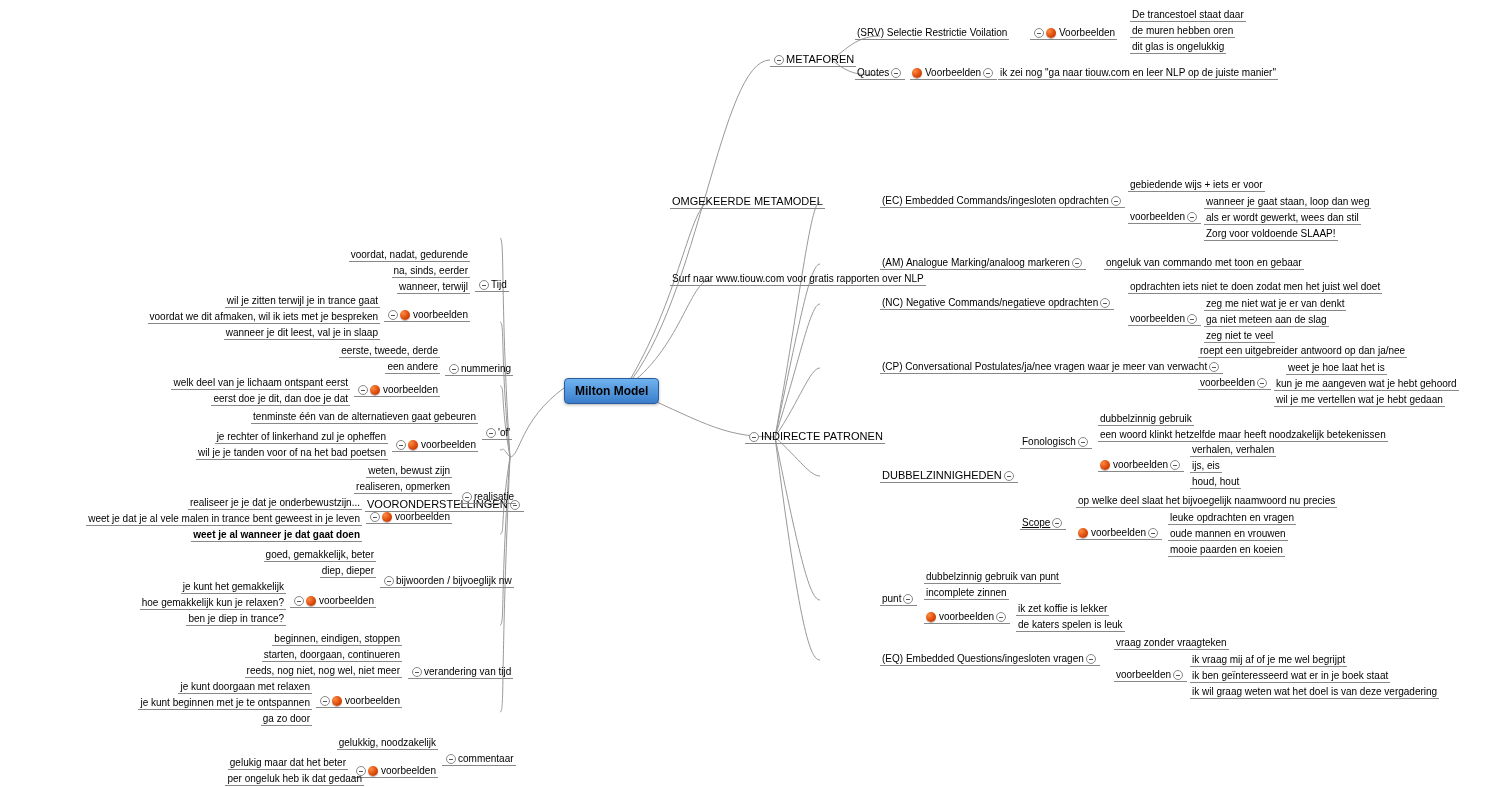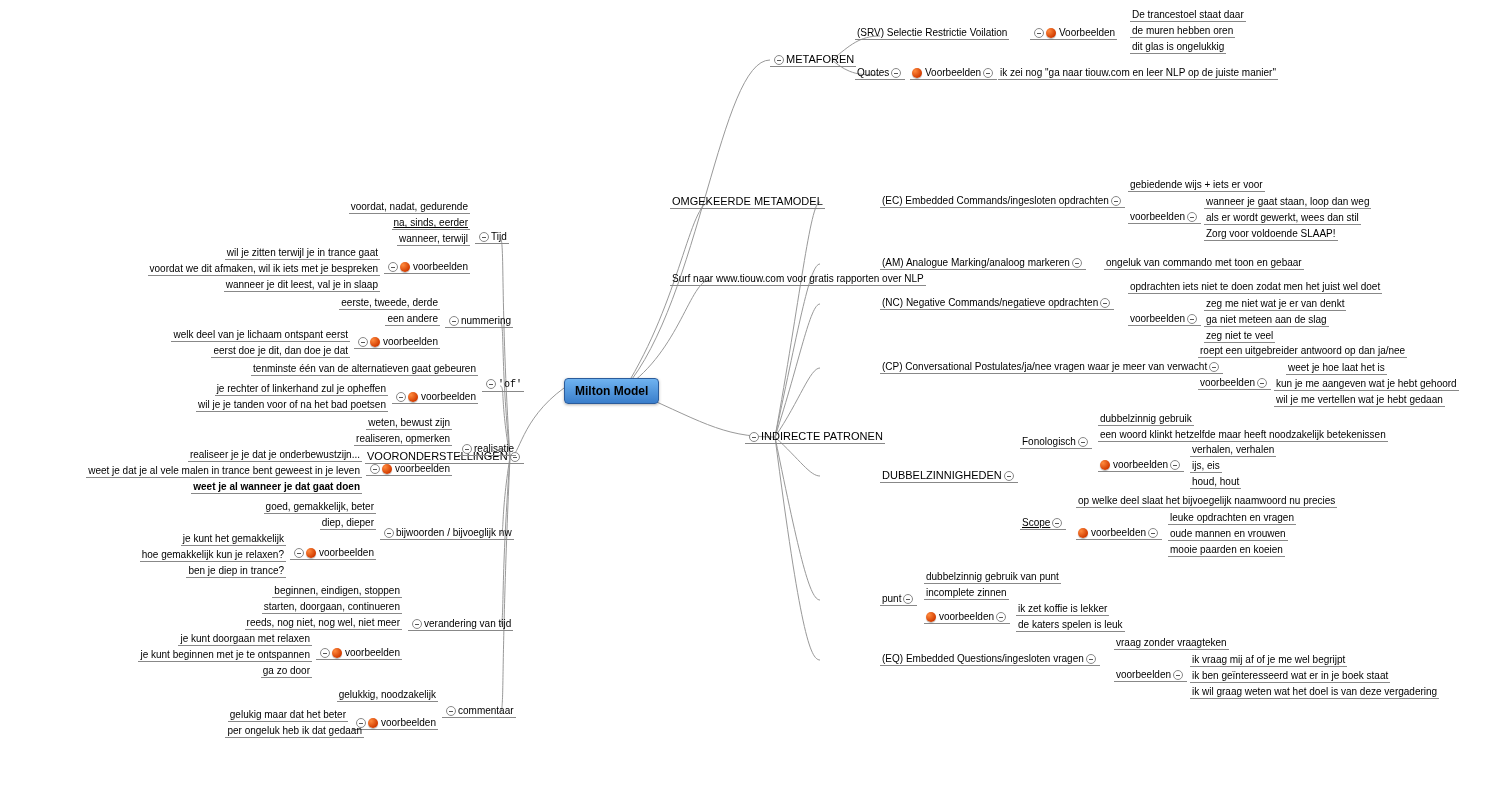--- a/index.html
+++ b/index.html
@@ -17,21 +17,21 @@
     color: #000;
     box-shadow: 0 1px 3px rgba(0,0,0,.3);
   }
   .node { position: absolute; white-space: nowrap; font-size: 10px; border-bottom: 1px solid #888; padding: 1px 2px; }
   .branch-title { font-size: 11px; }
   .minus { display: inline-block; width: 10px; height: 10px; border: 1px solid #888; border-radius: 50%; background: #fff; vertical-align: middle; position: relative; margin: 0 2px; }
   .minus::before { content: ""; position: absolute; left: 2px; right: 2px; top: 4px; height: 1px; background: #555; }
   .dot { display: inline-block; width: 10px; height: 10px; border-radius: 50%; background: radial-gradient(circle at 30% 30%, #ff8a3d, #d23c00 70%); vertical-align: middle; margin-right: 3px; box-shadow: 0 1px 1px rgba(0,0,0,.3); }
   svg.connectors { position: absolute; left: 0; top: 0; width: 1500px; height: 787px; pointer-events: none; }
   svg.connectors path { stroke: #999; stroke-width: 1; fill: none; }
-  .left .node { text-align: right; }
+  .left .node { text-align: right; margin-top: 48px; }
 </style>
 </head>
 <body>
 
 <svg class="connectors">
 
   <path d="M625,388 C700,300 720,60 770,60"></path>
   <path d="M625,388 C680,300 690,202 710,202"></path>
   <path d="M625,388 C680,350 690,280 710,280"></path>
   <path d="M625,388 C700,420 720,437 775,437"></path>
@@ -128,35 +128,35 @@
 <div class="node" style="left:1114px;top:668px;"><span>voorbeelden</span><span class="minus"></span></div>
 <div class="node" style="left:1190px;top:653px;">ik vraag mij af of je me wel begrijpt</div>
 <div class="node" style="left:1190px;top:669px;">ik ben geïnteresseerd wat er in je boek staat</div>
 <div class="node" style="left:1190px;top:685px;">ik wil graag weten wat het doel is van deze vergadering</div>
 
 <div class="left">
 <div class="node branch-title" style="left:365px;top:449px;"><span>VOORONDERSTELLINGEN</span><span class="minus"></span></div>
 
 <div class="node" style="left:475px;top:230px;"><span class="minus"></span><span>Tijd</span></div>
 <div class="node" style="right:1030px;top:200px;">voordat, nadat, gedurende</div>
-<div class="node" style="right:1030px;top:216px;text-decoration:underline;">na, sinds, eerder</div>
+<div class="node" style="right:1030px;top:216px;">na, sinds, eerder</div>
 <div class="node" style="right:1030px;top:232px;">wanneer, terwijl</div>
 <div class="node" style="right:1030px;top:260px;"><span class="minus"></span><span class="dot"></span><span>voorbeelden</span></div>
 <div class="node" style="right:1120px;top:246px;">wil je zitten terwijl je in trance gaat</div>
 <div class="node" style="right:1120px;top:262px;">voordat we dit afmaken, wil ik iets met je bespreken</div>
 <div class="node" style="right:1120px;top:278px;">wanneer je dit leest, val je in slaap</div>
 
 <div class="node" style="left:445px;top:314px;"><span class="minus"></span><span>nummering</span></div>
 <div class="node" style="right:1060px;top:296px;">eerste, tweede, derde</div>
 <div class="node" style="right:1060px;top:312px;">een andere</div>
 <div class="node" style="right:1060px;top:335px;"><span class="minus"></span><span class="dot"></span><span>voorbeelden</span></div>
 <div class="node" style="right:1150px;top:328px;">welk deel van je lichaam ontspant eerst</div>
 <div class="node" style="right:1150px;top:344px;">eerst doe je dit, dan doe je dat</div>
 
-<div class="node" style="left:482px;top:378px;font-family:Liberation Mono, monospace;"><span class="minus"></span><span>'of'</span></div>
+<div class="node" style="left:482px;top:378px;"><span class="minus"></span><span>'of'</span></div>
 <div class="node" style="right:1022px;top:362px;">tenminste één van de alternatieven gaat gebeuren</div>
 <div class="node" style="right:1022px;top:390px;"><span class="minus"></span><span class="dot"></span><span>voorbeelden</span></div>
 <div class="node" style="right:1112px;top:382px;">je rechter of linkerhand zul je opheffen</div>
 <div class="node" style="right:1112px;top:398px;">wil je je tanden voor of na het bad poetsen</div>
 
 <div class="node" style="left:458px;top:442px;"><span class="minus"></span><span>realisatie</span></div>
 <div class="node" style="right:1048px;top:416px;">weten, bewust zijn</div>
 <div class="node" style="right:1048px;top:432px;">realiseren, opmerken</div>
 <div class="node" style="right:1048px;top:462px;"><span class="minus"></span><span class="dot"></span><span>voorbeelden</span></div>
 <div class="node" style="right:1138px;top:448px;">realiseer je je dat je onderbewustzijn...</div>

